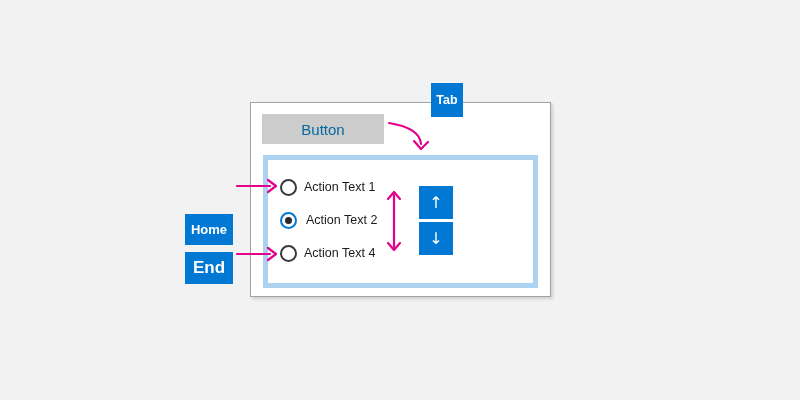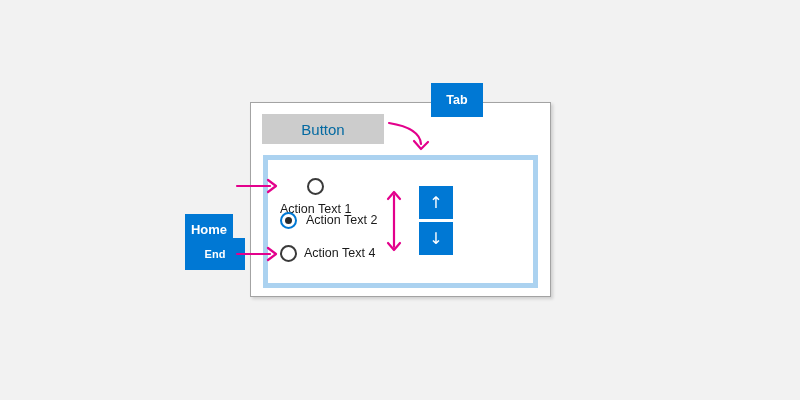--- a/index.html
+++ b/index.html
@@ -21,32 +21,32 @@
     display:flex; align-items:center; justify-content:center;
     font-size:15px; color:#0369a1; border:none; cursor:default;
     font-family:"Liberation Sans", sans-serif;
   }
   .chip {
     position:absolute; background: var(--accent-blue, #0078d4);
     color:#ffffff; font-weight:bold;
     display:flex; align-items:center; justify-content:center;
     z-index:5;
   }
-  .chip-tab  { left:431px; top:83px;  width:52px; height:34px; font-size:12.5px; }
+  .chip-tab  { left:431px; top:83px;  width:32px; height:34px; font-size:12.5px; }
   .chip-home { left:185px; top:170px; width:48px; height:31px; font-size:13px;margin-top:44px; }
-  .chip-end  { left:185px; top:238px; width:60px; height:32px; font-size:11px; }
+  .chip-end  { left:185px; top:252px; width:48px; height:32px; font-size:17px; }
   .group-panel {
     position:absolute; left:263px; top:155px; width:275px; height:133px;
     background:#ffffff; border:5px solid var(--panel-border-blue, #abd2f0);
   }
   .radio-row {
     position:absolute; display:flex; align-items:center; gap:7px;
     left:280px; height:18px;
   }
-  .radio-row.r1 { top:178px;flex-direction:column; }
+  .radio-row.r1 { top:178px; }
   .radio-row.r2 { top:211px;gap:9px; }
   .radio-row.r3 { top:244px; }
   .radio-circle {
     width:17px; height:17px; border-radius:50%;
     border:2.5px solid #3a3a3a; background:#ffffff; flex:0 0 auto;
     display:flex; align-items:center; justify-content:center;
   }
   .radio-circle.selected { border:2px solid var(--accent-blue, #0078d4); }
   .radio-dot { width:7px; height:7px; border-radius:50%; background:#2b2b2b; }
   .radio-label { font-size:12.5px; color:#1a1a1a; white-space:nowrap; }

